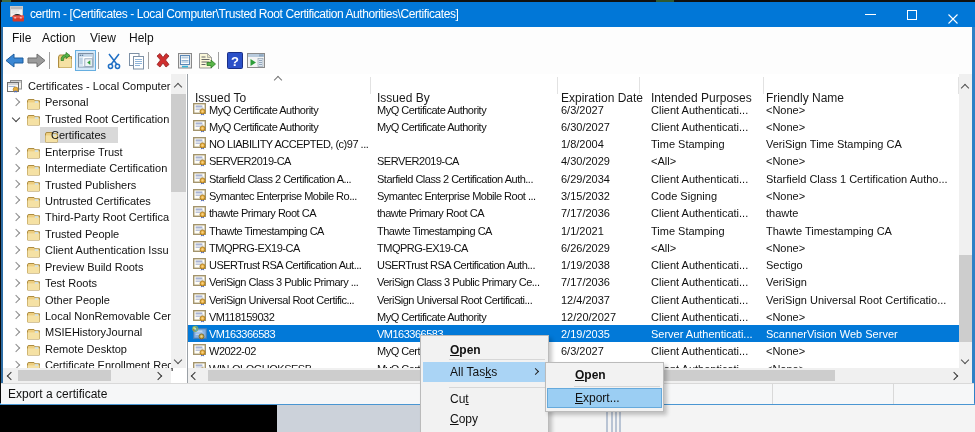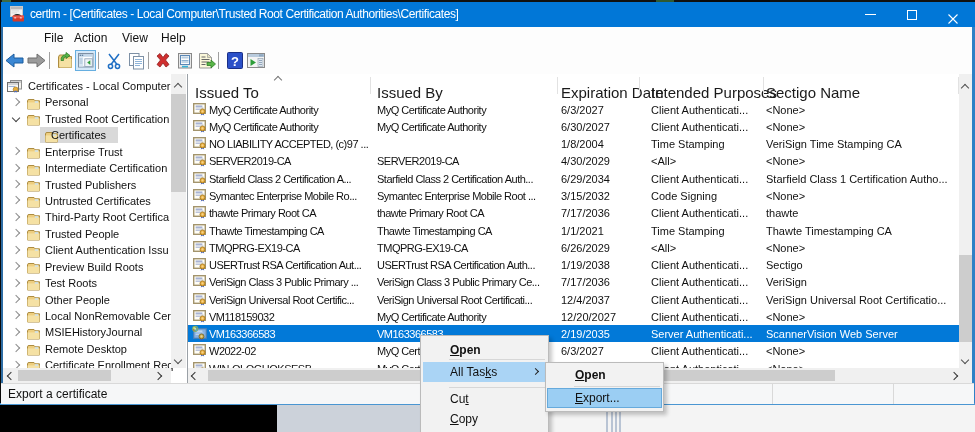--- a/index.html
+++ b/index.html
@@ -3,35 +3,35 @@
 <meta charset="utf-8">
 <style>
   html,body{margin:0;padding:0;}
   #root{position:relative;width:975px;height:432px;overflow:hidden;
     font-family:"Liberation Sans",sans-serif;background:#f4f4f4;}
   .abs{position:absolute;}
   #sliver{left:0;top:0;width:975px;height:3px;background:#11110f;}
   #titlebar{left:0;top:2px;width:975px;height:25px;background:#0177d7;color:#fff;}
   #title-text{left:30px;top:7px;font-size:12px;color:#fff;white-space:nowrap;letter-spacing:-0.42px;}
   #menubar{left:1px;top:27px;width:973px;height:20px;background:#fdfdfd;font-size:12px;color:#111;}
-  .menuitem{position:absolute;top:4px;margin-left:32px;}
+  .menuitem{position:absolute;top:4px;}
   #toolbar{left:1px;top:47px;width:973px;height:27px;background:#fdfdfd;border-bottom:1px solid #e3e3e3;}
   #mainarea{left:0;top:74px;width:975px;height:309px;background:#fff;}
   #winborderL{left:0;top:2px;width:1px;height:403px;background:#0a0a0a;}
   #winborderL2{left:1px;top:27px;width:2px;height:376px;background:#2e6da4;}
   #winborderR{left:972px;top:27px;width:3px;height:378px;background:#2f81c6;}
   #winborderB{left:0;top:403px;width:975px;height:2px;background:#4a96d2;}
   #treepanel{left:3px;top:74px;width:184px;height:309px;background:#fff;border-right:1px solid #9aa0a6;overflow:hidden;}
   #listpanel{left:188px;top:74px;width:784px;height:309px;background:#fff;overflow:hidden;}
   .trow{position:absolute;height:16px;font-size:11px;color:#111;white-space:nowrap;}
   .chevr{position:absolute;width:5px;height:5px;border-right:1.4px solid #8c8c8c;border-bottom:1.4px solid #8c8c8c;transform:rotate(-45deg);}
   .chevd{position:absolute;width:5px;height:5px;border-right:1.4px solid #444;border-bottom:1.4px solid #444;transform:rotate(45deg);}
   .sbtrack{position:absolute;background:#f0f0f0;}
   .sbthumb{position:absolute;background:#cdcdcd;}
-  .hcell{position:absolute;font-size:15px;color:#1a1a1a;white-space:nowrap;top:10px;}
+  .hcell{position:absolute;font-size:12px;color:#1a1a1a;white-space:nowrap;top:17px;}
   .hdiv{position:absolute;top:3px;width:1px;height:17px;background:#e2e2e2;}
   .lrow{position:absolute;left:0;width:771px;height:17px;font-size:11px;color:#111;white-space:nowrap;}
   .lrow .t{position:absolute;top:3px;}
   .licon{position:absolute;left:5px;top:2px;}
   .c1{left:21px;width:160px;letter-spacing:-0.5px;}.c2{left:189px;width:178px;letter-spacing:-0.5px;}.c3{left:373px;width:85px;}.c4{left:463px;width:109px;}.c5{left:578px;width:193px;}
   .lrow .t{overflow:hidden;}
   .cmenu{position:absolute;background:#f2f2f2;border:1px solid #bbbbbb;
     box-shadow:3px 3px 4px rgba(0,0,0,0.22);font-size:12px;color:#111;z-index:50;}
   .msep{position:absolute;left:28px;right:3px;height:1px;background:#d7d7d7;}
   u{text-decoration:underline;}
@@ -270,21 +270,21 @@
       <div class="sbthumb" style="left:15px;top:296px;width:93px;height:11px;"></div>
       <span class="chevd" style="left:5px;top:299px;transform:rotate(135deg);border-color:#333;"></span>
       <span class="chevd" style="left:152px;top:299px;transform:rotate(-45deg);border-color:#333;"></span>
     </div>
 <div class="abs" id="listpanel">
       <div class="hcell" style="left:7px;">Issued To</div>
       <span class="chevd" style="left:87px;top:3px;transform:rotate(-135deg);border-color:#777;"></span>
       <div class="hcell" style="left:189px;">Issued By</div>
       <div class="hcell" style="left:373px;">Expiration Date</div>
       <div class="hcell" style="left:463px;">Intended Purposes</div>
-      <div class="hcell" style="left:578px;">Sectigo Name</div>
+      <div class="hcell" style="left:578px;">Friendly Name</div>
       <div class="hdiv" style="left:182px;"></div>
       <div class="hdiv" style="left:369px;"></div>
       <div class="hdiv" style="left:451px;"></div>
       <div class="hdiv" style="left:575px;"></div>
       <div class="hdiv" style="left:770px;"></div>
       <div class="lrow" style="top:26.6px;">
         <span class="licon"><svg width="14" height="13" viewBox="0 0 14 13">
             <rect x="0.7" y="0.7" width="11.6" height="9.6" fill="#fffef6" stroke="#a3946c" stroke-width="1.4"></rect>
             <rect x="2.6" y="2.6" width="6.8" height="1.1" fill="#8393c5"></rect>
             <rect x="2.6" y="4.5" width="7.8" height="0.9" fill="#a9b3d2"></rect>

